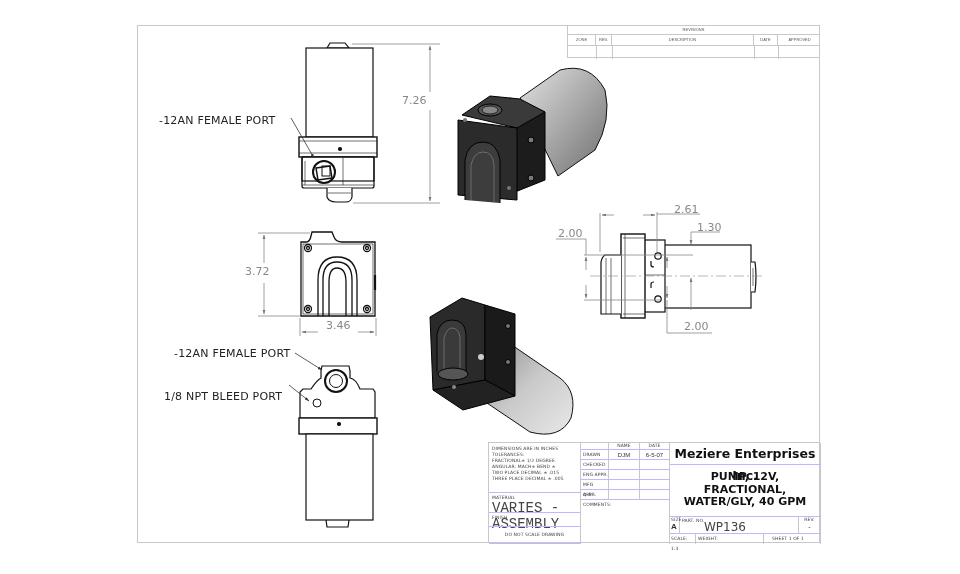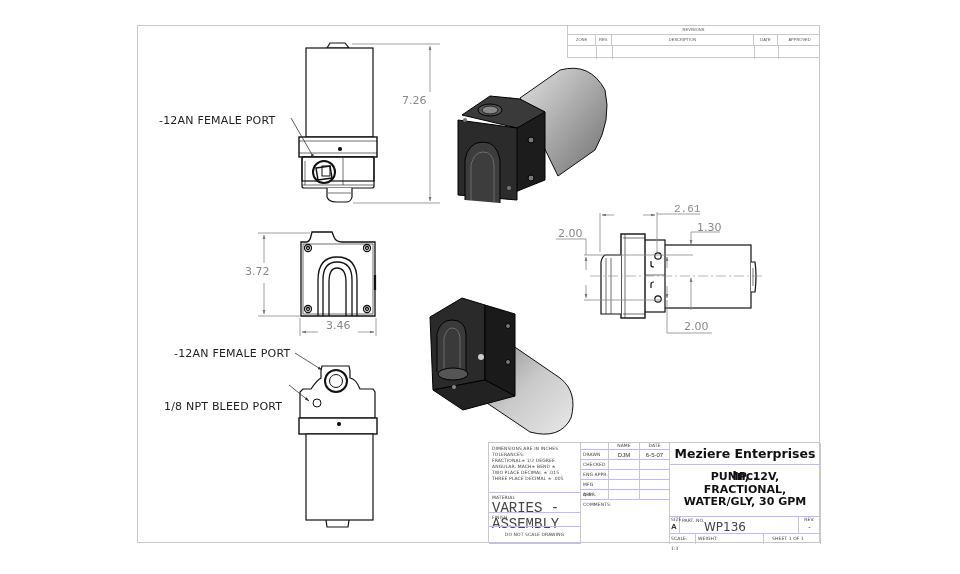--- a/index.html
+++ b/index.html
@@ -202,22 +202,22 @@
     <circle cx="508" cy="362" r="2.5" fill="#777" stroke="#000"></circle>
     <circle cx="454" cy="387" r="2" fill="#888"></circle>
   </g>
 </svg>
 
 <div class="lbl" style="left:159px;top:114px;">-12AN FEMALE PORT</div>
 <div class="dim" style="left:402px;top:94px;">7.26</div>
 <div class="dim" style="left:245px;top:265px;">3.72</div>
 <div class="dim" style="left:326px;top:319px;">3.46</div>
 <div class="lbl" style="left:174px;top:347px;">-12AN FEMALE PORT</div>
-<div class="lbl" style="left:164px;top:400px;">1/8 NPT BLEED PORT</div>
-<div class="dim" style="left:674px;top:203px;font-family:Liberation Mono, monospace;">2.61</div>
+<div class="lbl" style="left:164px;top:390px;">1/8 NPT BLEED PORT</div>
+<div class="dim" style="left:674px;top:203px;">2.61</div>
 <div class="dim" style="left:558px;top:227px;">2.00</div>
 <div class="dim" style="left:697px;top:221px;">1.30</div>
 <div class="dim" style="left:684px;top:320px;">2.00</div>
 
 <div class="tb">
 
   <div class="cell tiny" style="left:0;top:0;width:92px;height:50px;padding:3px 0 0 3px;">
     <div>DIMENSIONS ARE IN INCHES</div>
     <div>TOLERANCES:</div>
     <div>FRACTIONAL± 1/2 DEGREE</div>
@@ -255,21 +255,21 @@
   <div class="cell tiny" style="left:92px;top:47px;width:28px;height:10px;padding-left:2px;line-height:10px;">Q.A.</div>
   <div class="cell" style="left:120px;top:47px;width:31px;height:10px;"></div>
   <div class="cell" style="left:151px;top:47px;width:30px;height:10px;"></div>
 
   <div class="cell tiny" style="left:92px;top:57px;width:89px;height:44px;padding:2px 0 0 2px;border-bottom:none;">COMMENTS:</div>
 
   <div class="cell company" style="left:181px;top:0;width:151px;height:22px;">Meziere Enterprises Inc.</div>
   <div class="cell title" style="left:181px;top:22px;width:151px;height:52px;">
     <div>PUMP, 12V,</div>
     <div>FRACTIONAL,</div>
-    <div>WATER/GLY, 30 GPM</div>
+    <div>WATER/GLY, 40 GPM</div>
   </div>
   <div class="cell" style="left:181px;top:74px;width:10px;height:17px;">
     <div class="tiny" style="padding-left:1px;">SIZE</div>
     <div style="font-size:8px;font-weight:bold;padding-left:1px;line-height:8px;">A</div>
   </div>
   <div class="cell" style="left:191px;top:74px;width:119px;height:17px;">
     <span class="tiny" style="position:absolute;left:2px;top:1px;">PART. NO.</span>
     <span class="dwgno" style="position:absolute;left:24px;top:3px;">WP136</span>
   </div>
   <div class="cell" style="left:310px;top:74px;width:22px;height:17px;">

